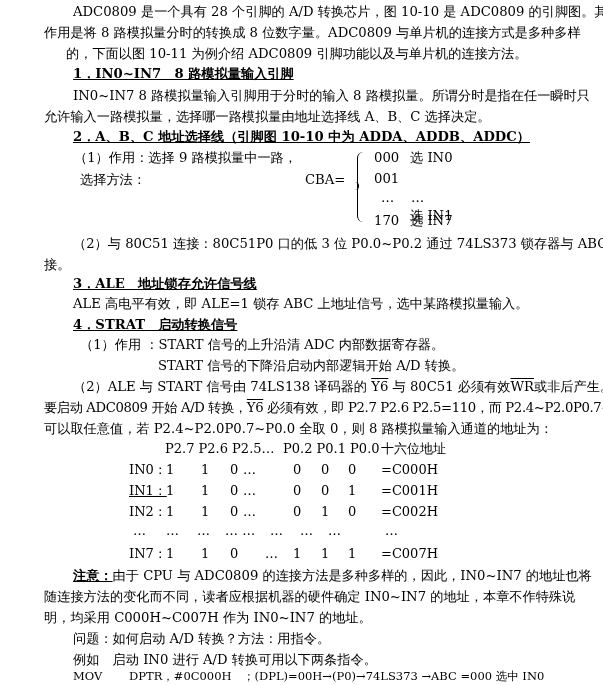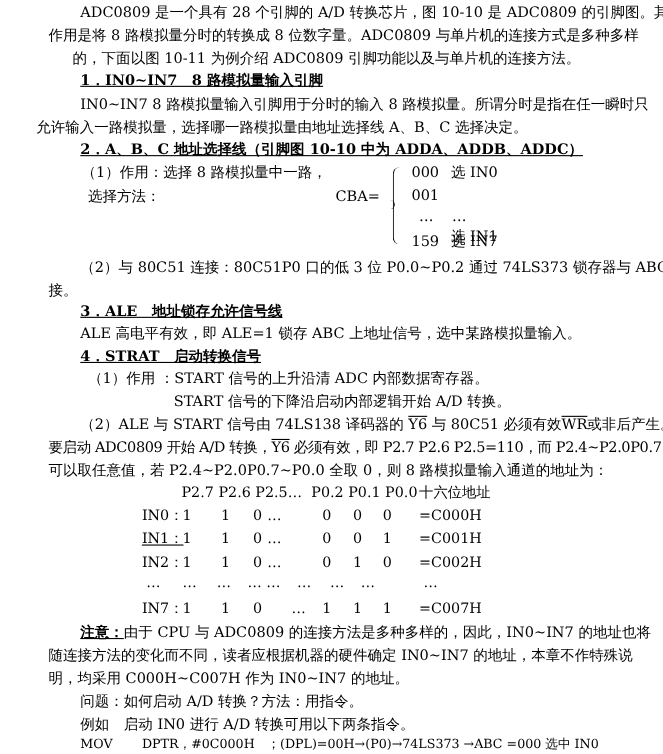--- a/index.html
+++ b/index.html
@@ -17,34 +17,34 @@
 </style>
 </head>
 <body>
 
 <div class="ln" style="left:73px;top:4px;">ADC0809 是一个具有 28 个引脚的 A/D 转换芯片，图 10-10 是 ADC0809 的引脚图。其</div>
 <div class="ln" style="left:44px;top:25px;">作用是将 8 路模拟量分时的转换成 8 位数字量。ADC0809 与单片机的连接方式是多种多样</div>
 <div class="ln" style="left:44px;top:46px;padding-left:22px;">的，下面以图 10-11 为例介绍 ADC0809 引脚功能以及与单片机的连接方法。</div>
 
 <div class="ln b" style="left:73px;top:66px;">1．IN0~IN7　8 路模拟量输入引脚</div>
 <div class="ln" style="left:73px;top:88px;">IN0~IN7 8 路模拟量输入引脚用于分时的输入 8 路模拟量。所谓分时是指在任一瞬时只</div>
-<div class="ln" style="left:33px;top:109px;">允许输入一路模拟量，选择哪一路模拟量由地址选择线 A、B、C 选择决定。</div>
+<div class="ln" style="left:44px;top:109px;">允许输入一路模拟量，选择哪一路模拟量由地址选择线 A、B、C 选择决定。</div>
 
 <div class="ln b" style="left:73px;top:129px;">2．A、B、C 地址选择线（引脚图 10-10 中为 ADDA、ADDB、ADDC）</div>
-<div class="ln" style="left:74px;top:150px;">（1）作用：选择 8 路模拟量中一路，</div>
+<div class="ln" style="left:74px;top:150px;">（1）作用：选择 9 路模拟量中一路，</div>
 <div class="ln" style="left:80px;top:172px;">选择方法：</div>
 <div class="ln" style="left:305px;top:172px;">CBA=</div>
 <div class="br"></div>
 <div class="ln" style="left:374px;top:150px;">000</div>
 <div class="ln" style="left:410px;top:150px;">选 IN0</div>
 <div class="ln" style="left:374px;top:171px;">001</div>
 <div class="ln" style="left:410px;top:160px;margin-top:48px;">选 IN1</div>
 <div class="ln" style="left:381px;top:190px;">…</div>
 <div class="ln" style="left:411px;top:190px;">…</div>
-<div class="ln" style="left:374px;top:213px;">159</div>
+<div class="ln" style="left:374px;top:213px;">170</div>
 <div class="ln" style="left:410px;top:213px;">选 IN7</div>
 <div class="ln" style="left:73px;top:236px;">（2）与 80C51 连接：80C51P0 口的低 3 位 P0.0~P0.2 通过 74LS373 锁存器与 ABC 连</div>
 <div class="ln" style="left:44px;top:257px;">接。</div>
 
 <div class="ln b" style="left:73px;top:276px;">3．ALE　地址锁存允许信号线</div>
 <div class="ln" style="left:73px;top:296px;">ALE 高电平有效，即 ALE=1 锁存 ABC 上地址信号，选中某路模拟量输入。</div>
 
 <div class="ln b" style="left:73px;top:317px;">4．STRAT　启动转换信号</div>
 <div class="ln" style="left:80px;top:337px;">（1）作用 ：START 信号的上升沿清 ADC 内部数据寄存器。</div>
 <div class="ln" style="left:158px;top:358px;">START 信号的下降沿启动内部逻辑开始 A/D 转换。</div>

